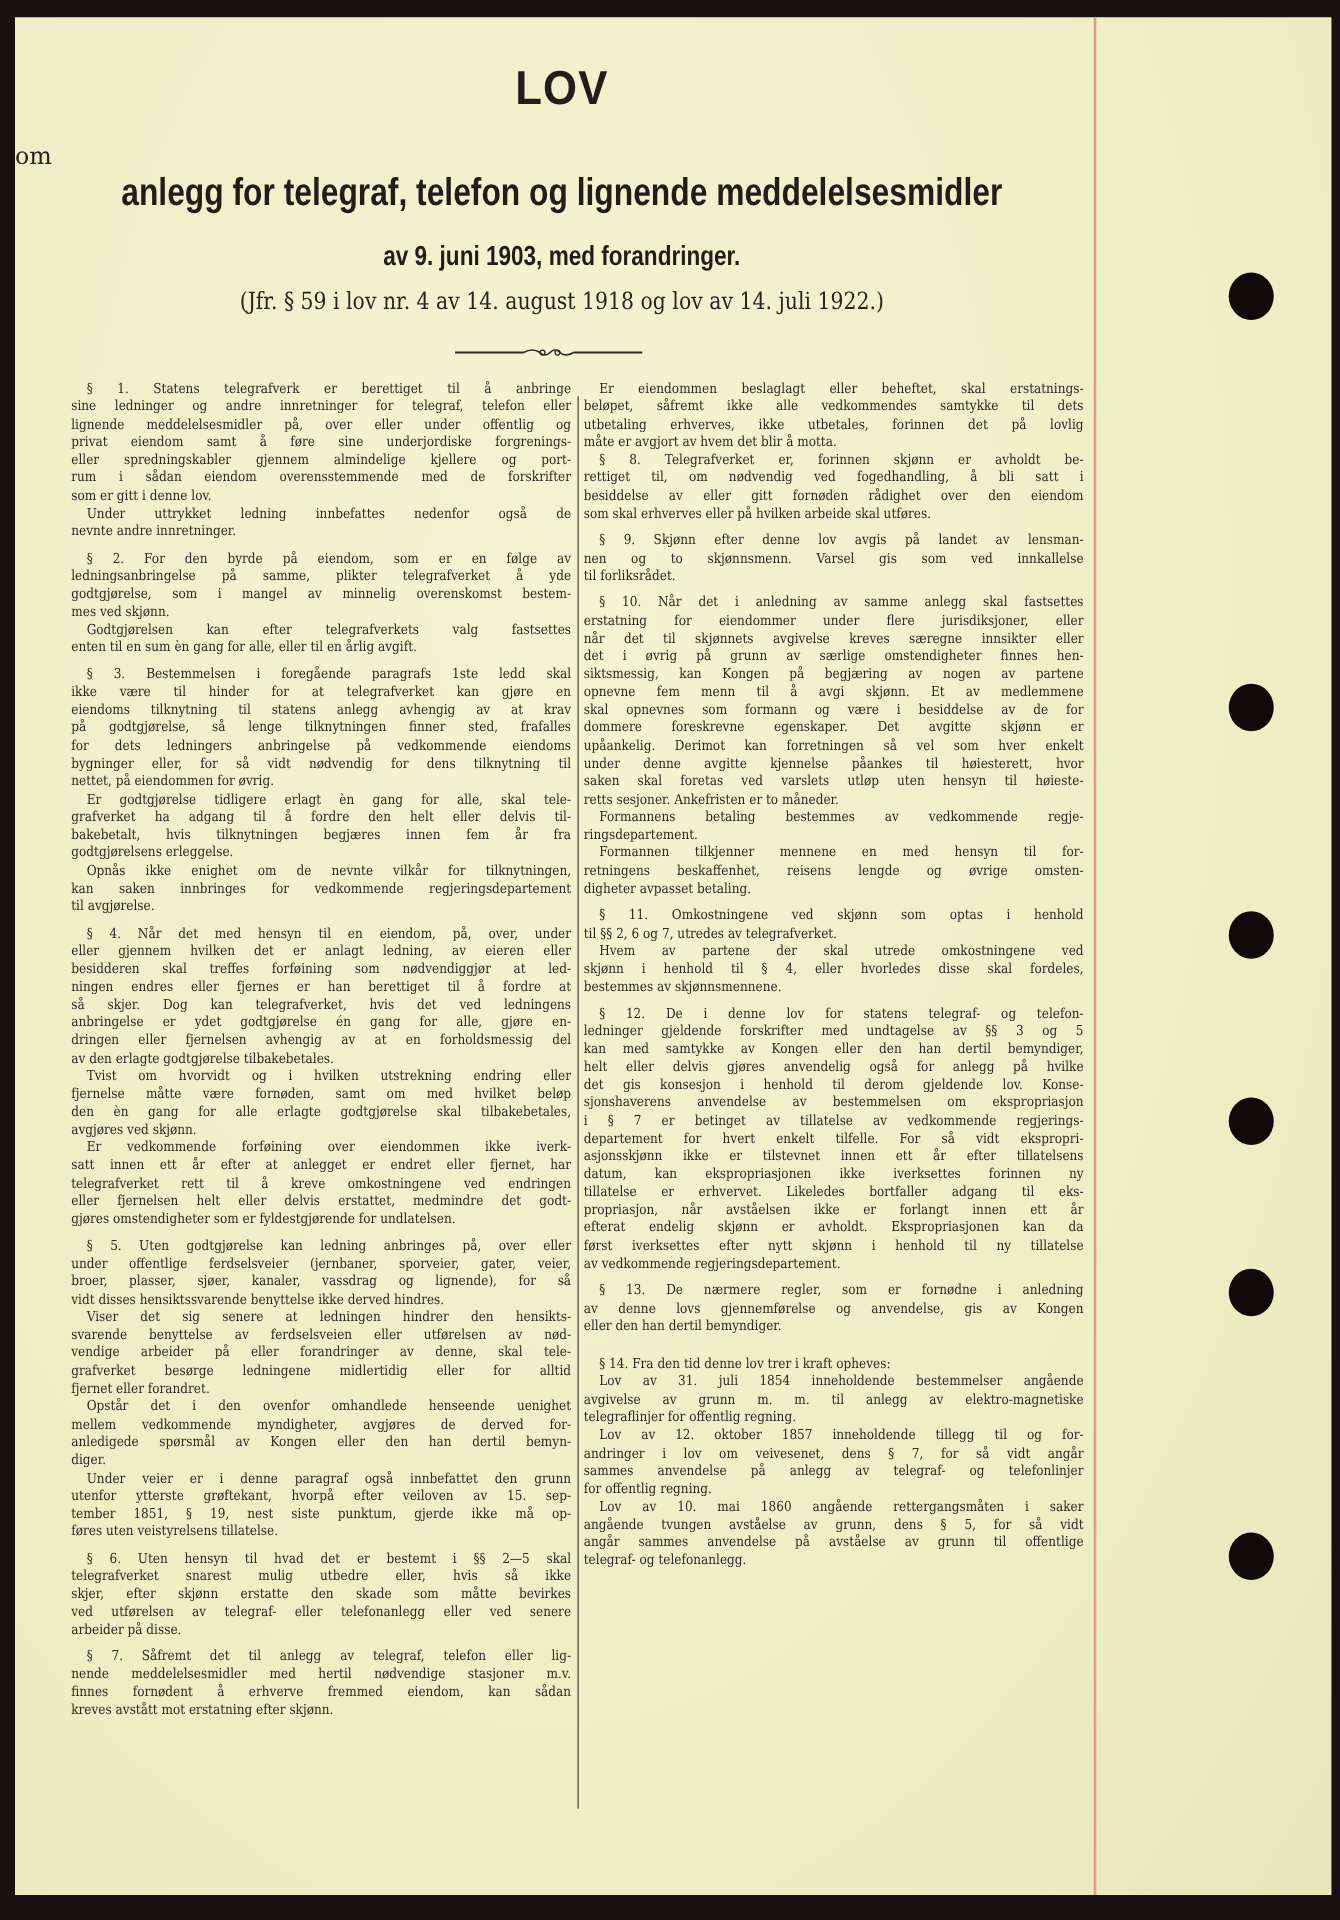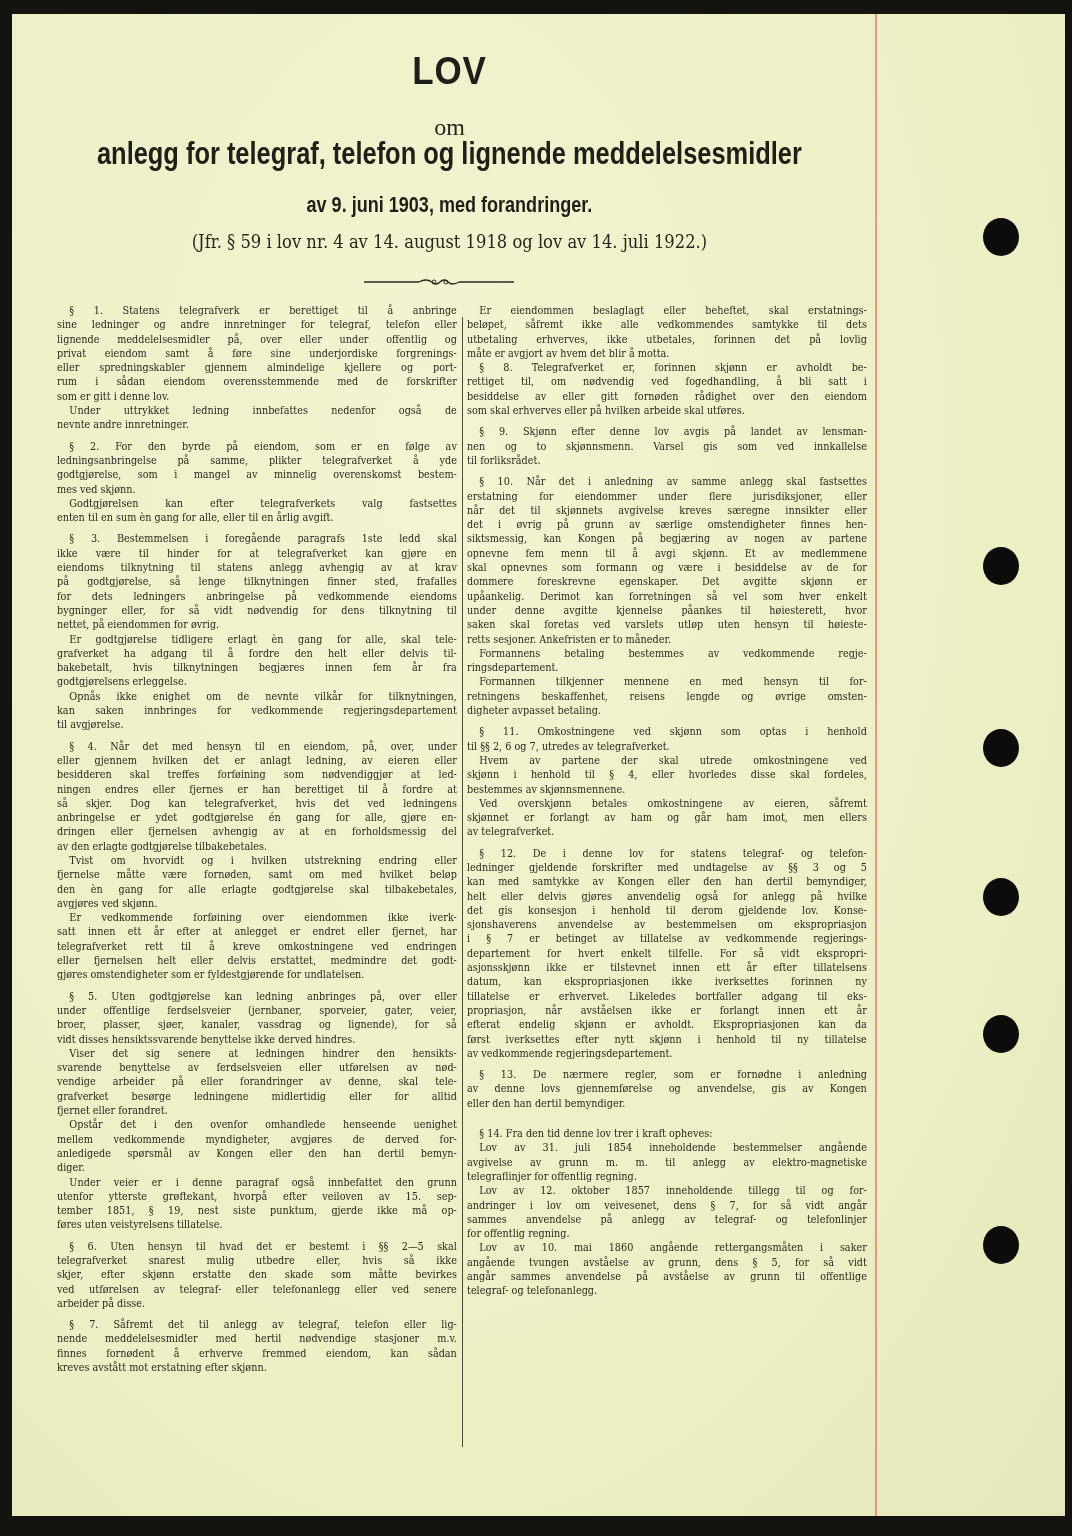--- a/index.html
+++ b/index.html
@@ -23,22 +23,22 @@
     position: absolute; width: 36px; height: 38px; border-radius: 50%;
     background: #0d0c0a;
   }
   .title-lov {
     position: absolute; left: 0; width: 875px; top: 36px; text-align: center;
     font-family: "Liberation Sans", "DejaVu Sans", sans-serif;
     font-weight: bold; font-size: 38px; color: #1f1e18; letter-spacing: 1px;
     transform: scaleX(0.92);
   }
   .title-om {
-    position: absolute; left: 0; width: 875px; top: 100px; text-align: center;
-    font-size: 24px; color: #26251e; font-family: Liberation Serif, serif;
+    position: absolute; left: 0; width: 875px; top: 100px; text-align: left;
+    font-size: 19px; color: #26251e;
   }
   .title-main {
     position: absolute; left: 0; width: 875px; top: 122px; text-align: center;
     font-family: "Liberation Sans", "DejaVu Sans", sans-serif;
     font-weight: bold; font-size: 31px; color: #1f1e18;
     transform: scaleX(0.82); transform-origin: 437px 0;
     white-space: nowrap;
   }
   .title-date {
     position: absolute; left: 0; width: 875px; top: 178px; text-align: center;
@@ -246,25 +246,20 @@
         <span class="line last">digheter avpasset betaling.</span>
       </div>
       <div class="para gap">
         <span class="line first">§ 11. Omkostningene ved skjønn som optas i henhold</span>
         <span class="line last">til §§ 2, 6 og 7, utredes av telegrafverket.</span>
       </div>
       <div class="para">
         <span class="line first">Hvem av partene der skal utrede omkostningene ved</span>
         <span class="line">skjønn i henhold til § 4, eller hvorledes disse skal fordeles,</span>
         <span class="line last">bestemmes av skjønnsmennene.</span>
-      </div>
-      <div class="para">
-        <span class="line first">Ved overskjønn betales omkostningene av eieren, såfremt</span>
-        <span class="line">skjønnet er forlangt av ham og går ham imot, men ellers</span>
-        <span class="line last">av telegrafverket.</span>
       </div>
       <div class="para gap">
         <span class="line first">§ 12. De i denne lov for statens telegraf- og telefon-</span>
         <span class="line">ledninger gjeldende forskrifter med undtagelse av §§ 3 og 5</span>
         <span class="line">kan med samtykke av Kongen eller den han dertil bemyndiger,</span>
         <span class="line">helt eller delvis gjøres anvendelig også for anlegg på hvilke</span>
         <span class="line">det gis konsesjon i henhold til derom gjeldende lov. Konse-</span>
         <span class="line">sjonshaverens anvendelse av bestemmelsen om ekspropriasjon</span>
         <span class="line">i § 7 er betinget av tillatelse av vedkommende regjerings-</span>
         <span class="line">departement for hvert enkelt tilfelle. For så vidt ekspropri-</span>

